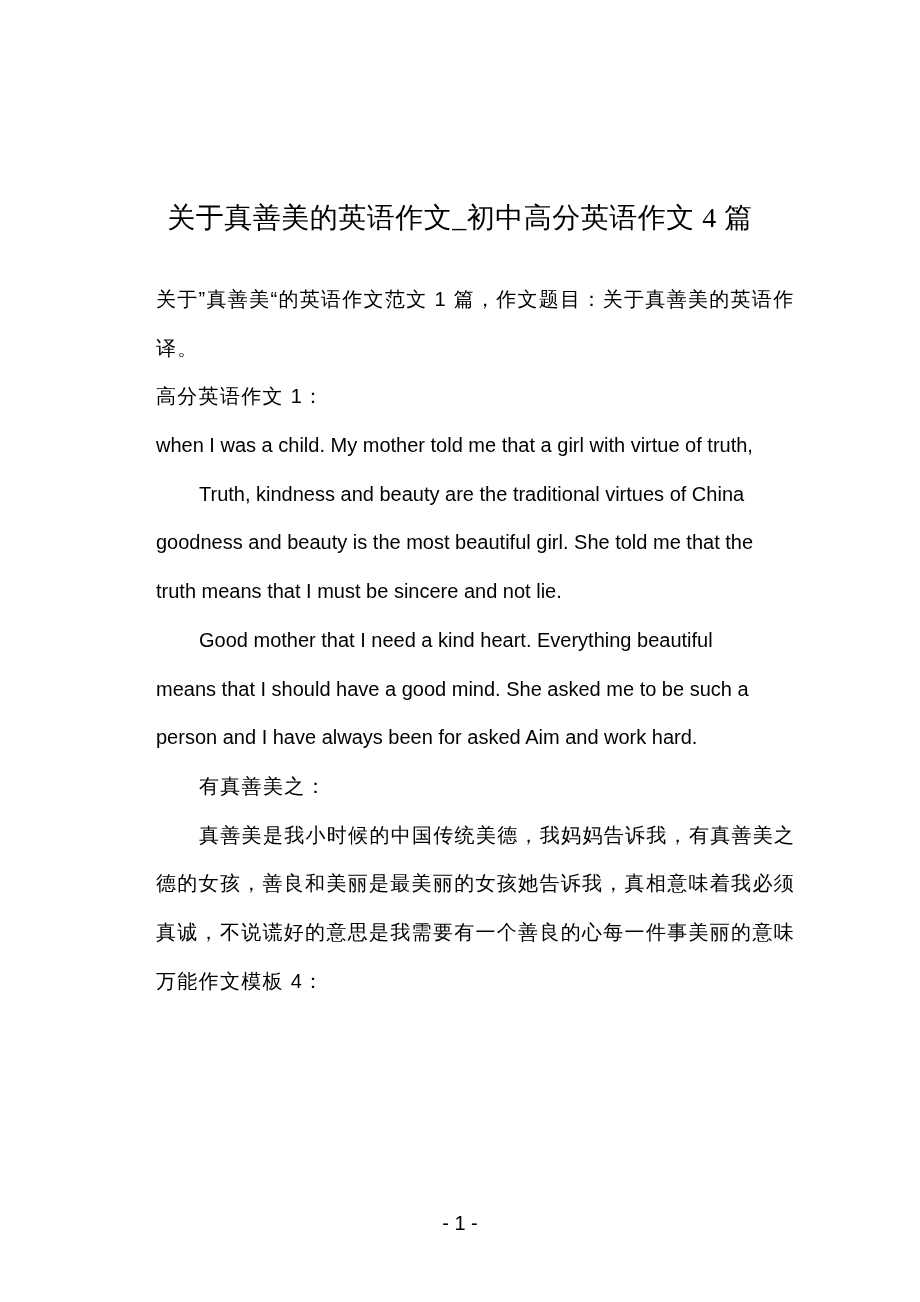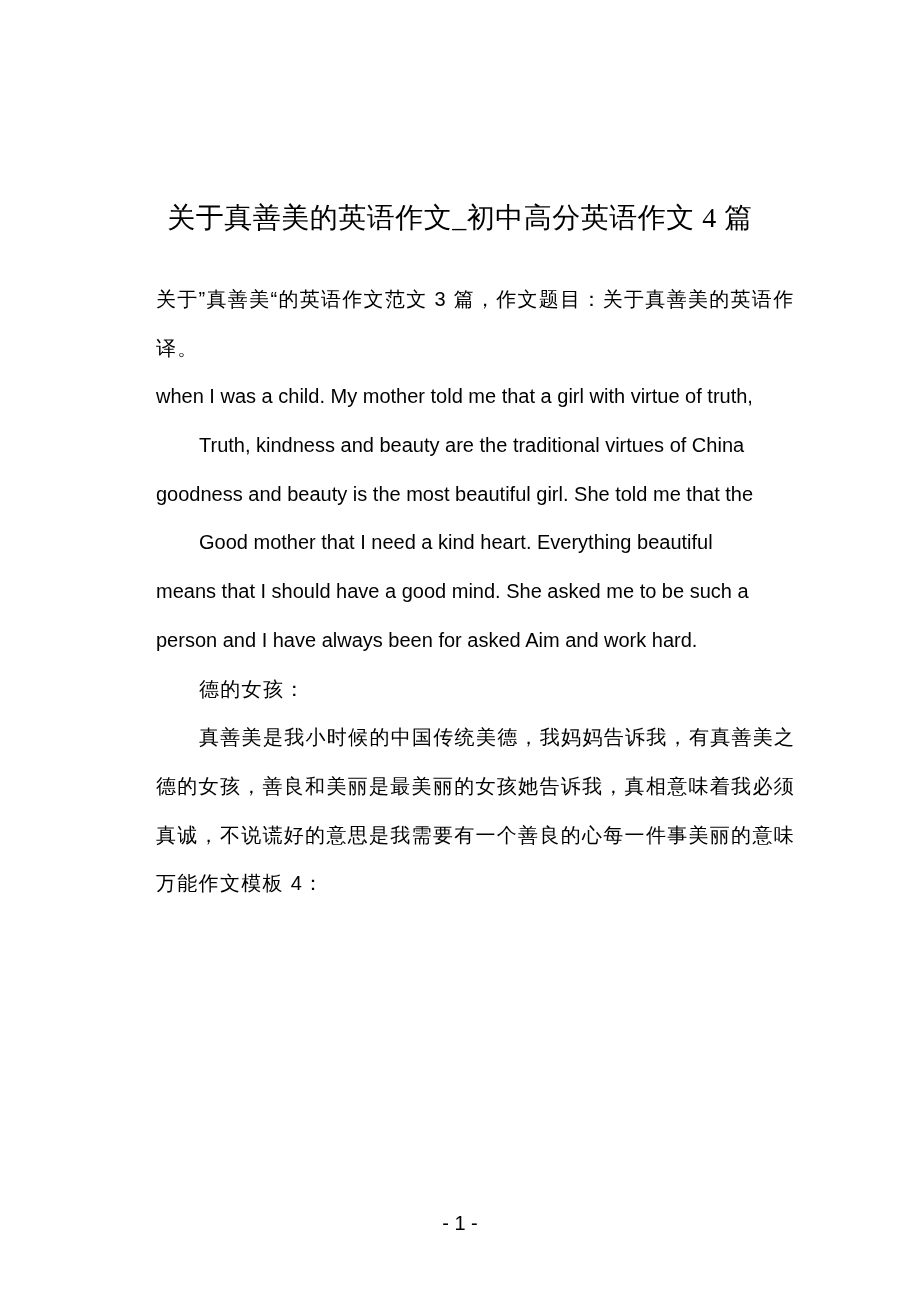--- a/index.html
+++ b/index.html
@@ -59,33 +59,35 @@
     }
   </style>
 </head>
 <body>
 
 <div class="page">
 
   <div class="title">关于真善美的英语作文_初中高分英语作文 4 篇</div>
 
   <div class="body-text" style="top:275px;">
-    <span class="line cn">关于”真善美“的英语作文范文 3 篇，作文题目：关于真善美的英语作</span>
+    <span class="line cn">关于”真善美“的英语作文范文 1 篇，作文题目：关于真善美的英语作</span>
     <span class="line cn">译。</span>
 
+    <span class="line cn">高分英语作文 1：</span>
 
     <span class="line">when I was a child. My mother told me that a girl with virtue of truth,</span>
     <span class="line indent">Truth, kindness and beauty are the traditional virtues of China</span>
     <span class="line">goodness and beauty is the most beautiful girl. She told me that the</span>
+    <span class="line">truth means that I must be sincere and not lie.</span>
 
     <span class="line indent">Good mother that I need a kind heart. Everything beautiful</span>
     <span class="line">means that I should have a good mind. She asked me to be such a</span>
     <span class="line">person and I have always been for asked Aim and work hard.</span>
 
-    <span class="line cn indent">德的女孩：</span>
+    <span class="line cn indent">有真善美之：</span>
 
     <span class="line cn indent">真善美是我小时候的中国传统美德，我妈妈告诉我，有真善美之</span>
     <span class="line cn">德的女孩，善良和美丽是最美丽的女孩她告诉我，真相意味着我必须</span>
     <span class="line cn">真诚，不说谎好的意思是我需要有一个善良的心每一件事美丽的意味</span>
 
     <span class="line cn">万能作文模板 4：</span>
   </div>
 
   <div class="footer">- 1 -</div>
 

